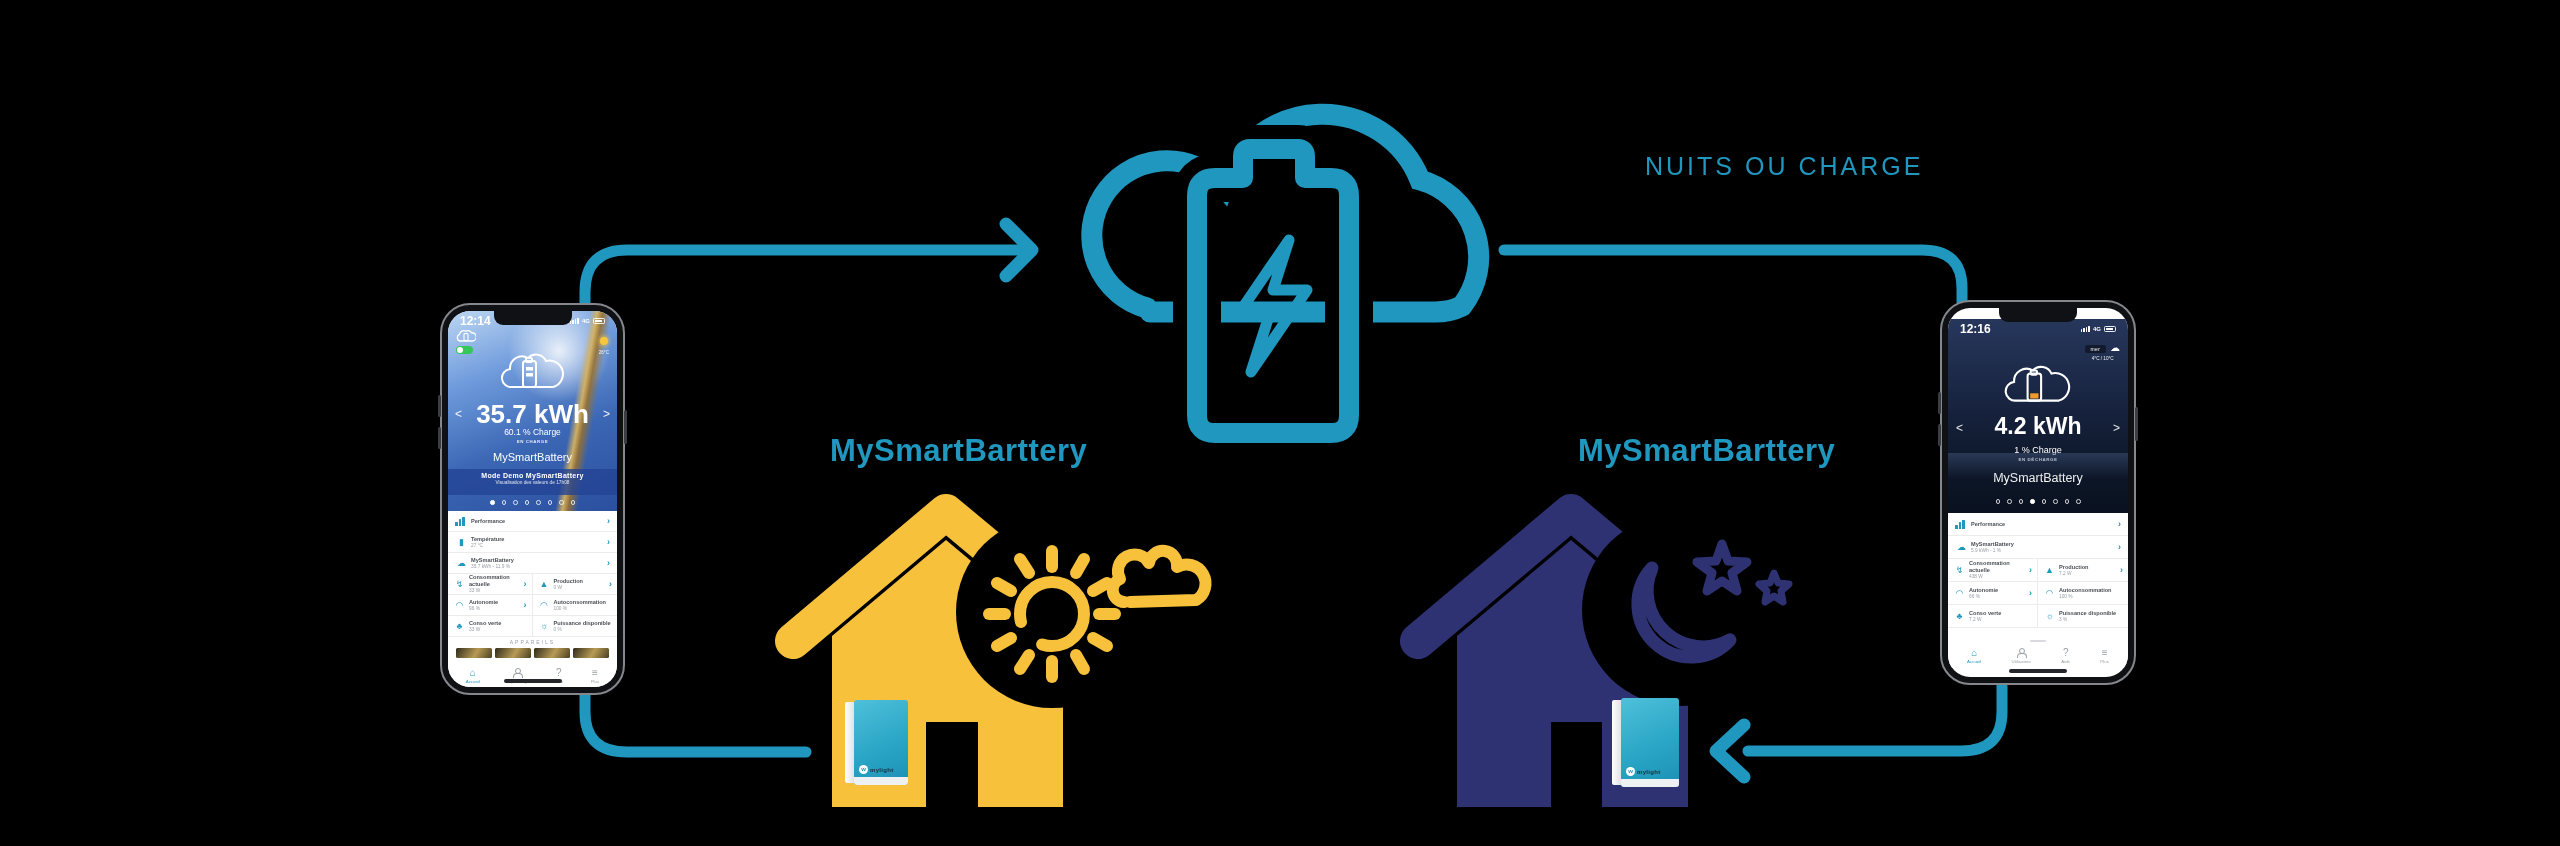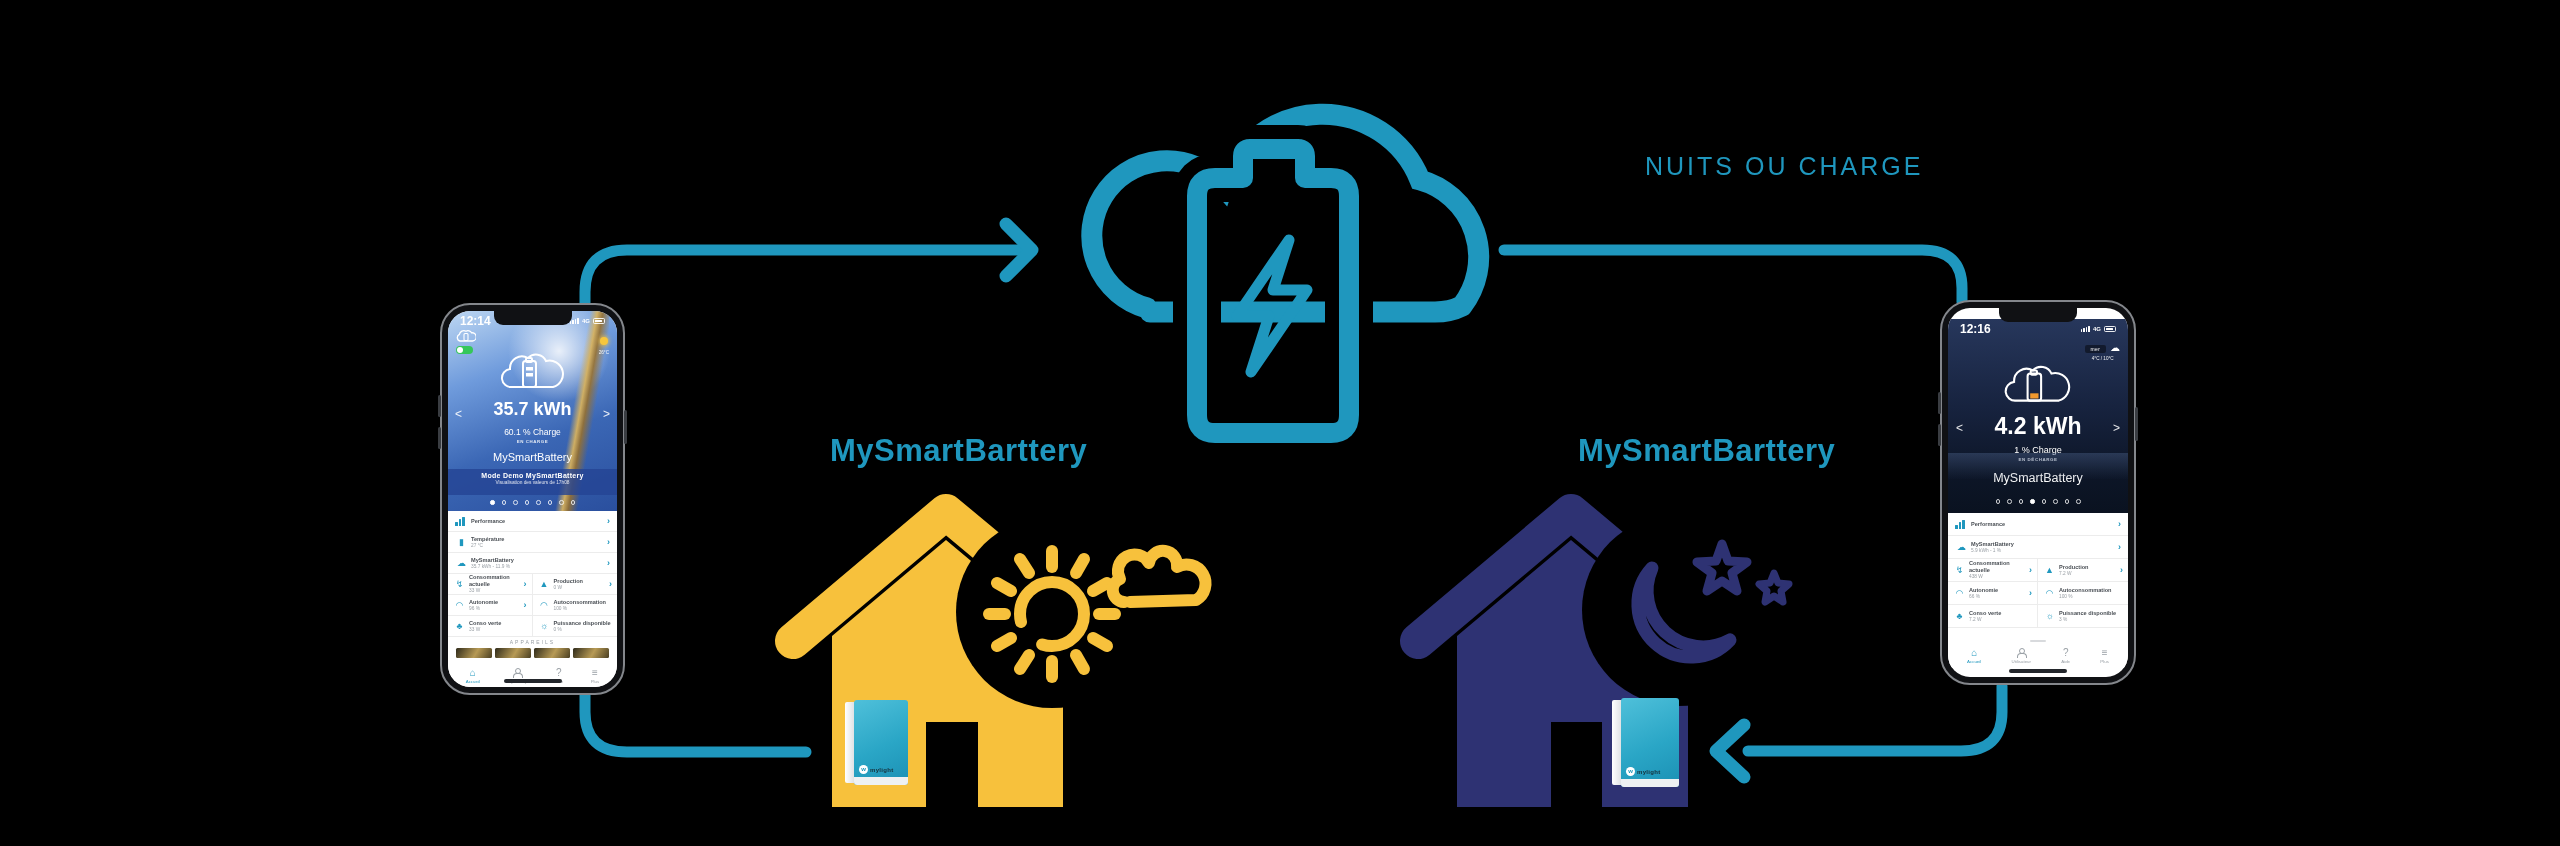--- a/index.html
+++ b/index.html
@@ -233,21 +233,21 @@
         </div>
         <svg class="cb-icon" style="top:36px" width="70" height="50" viewBox="0 0 70 50">
           <g fill="none" stroke="#ffffff" stroke-width="2" stroke-linecap="round">
             <rect x="28" y="11" width="6" height="4" rx="1"></rect>
             <rect x="25" y="14" width="13" height="26" rx="2.5"></rect>
             <path d="M14 40 A9 9 0 0 1 12 22 A12 12 0 0 1 30 11 A11 11 0 0 1 48 14 A10 10 0 0 1 55 40 L 14 40"></path>
           </g>
           <rect x="28" y="20" width="7" height="3.5" fill="#ffffff"></rect>
           <rect x="28" y="26" width="7" height="3.5" fill="#ffffff"></rect>
         </svg>
-        <div class="kwh" style="top:88px;font-size:18px;">35.7 kWh</div>
+        <div class="kwh" style="top:88px;font-size:26px;">35.7 kWh</div>
         <div class="car" style="left:7px;top:96px;">&lt;</div>
         <div class="car" style="right:7px;top:96px;">&gt;</div>
         <div class="charge" style="top:116px;font-size:8.5px;">60.1 % Charge</div>
         <div class="chstate" style="top:128px;">EN CHARGE</div>
         <div class="sysname" style="top:140px;font-size:11px;">MySmartBattery</div>
         <div class="banner">
           <div class="bt">Mode Demo MySmartBattery</div>
           <div class="bs">Visualisation des valeurs de 17h08</div>
         </div>
         <div class="dots" style="top:189px;">

